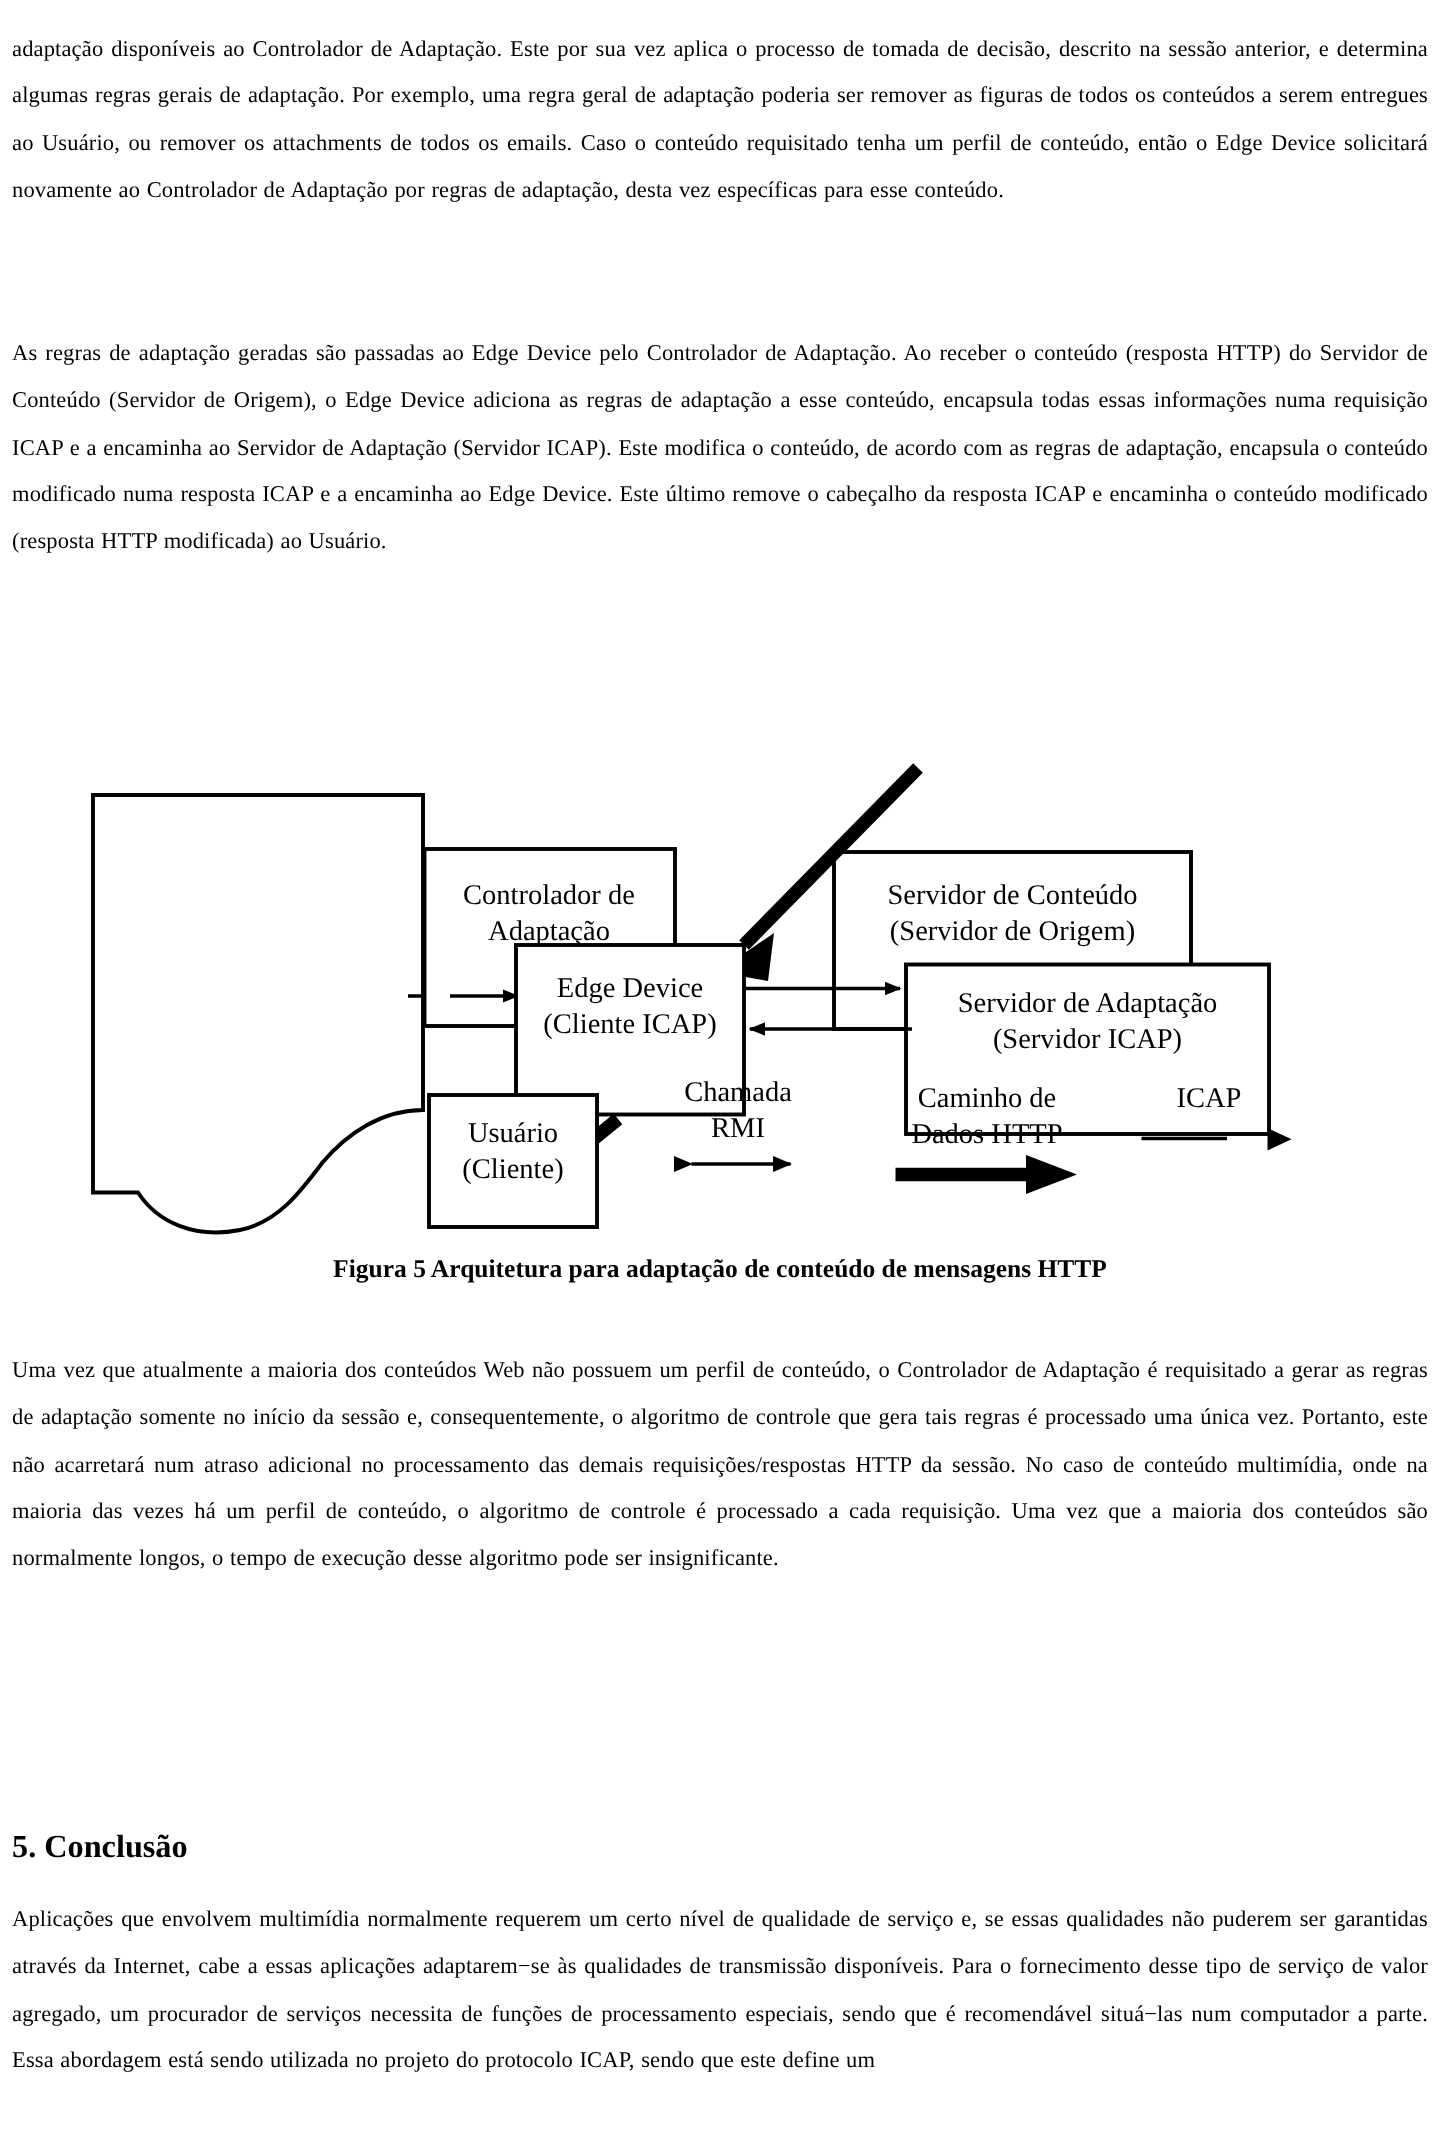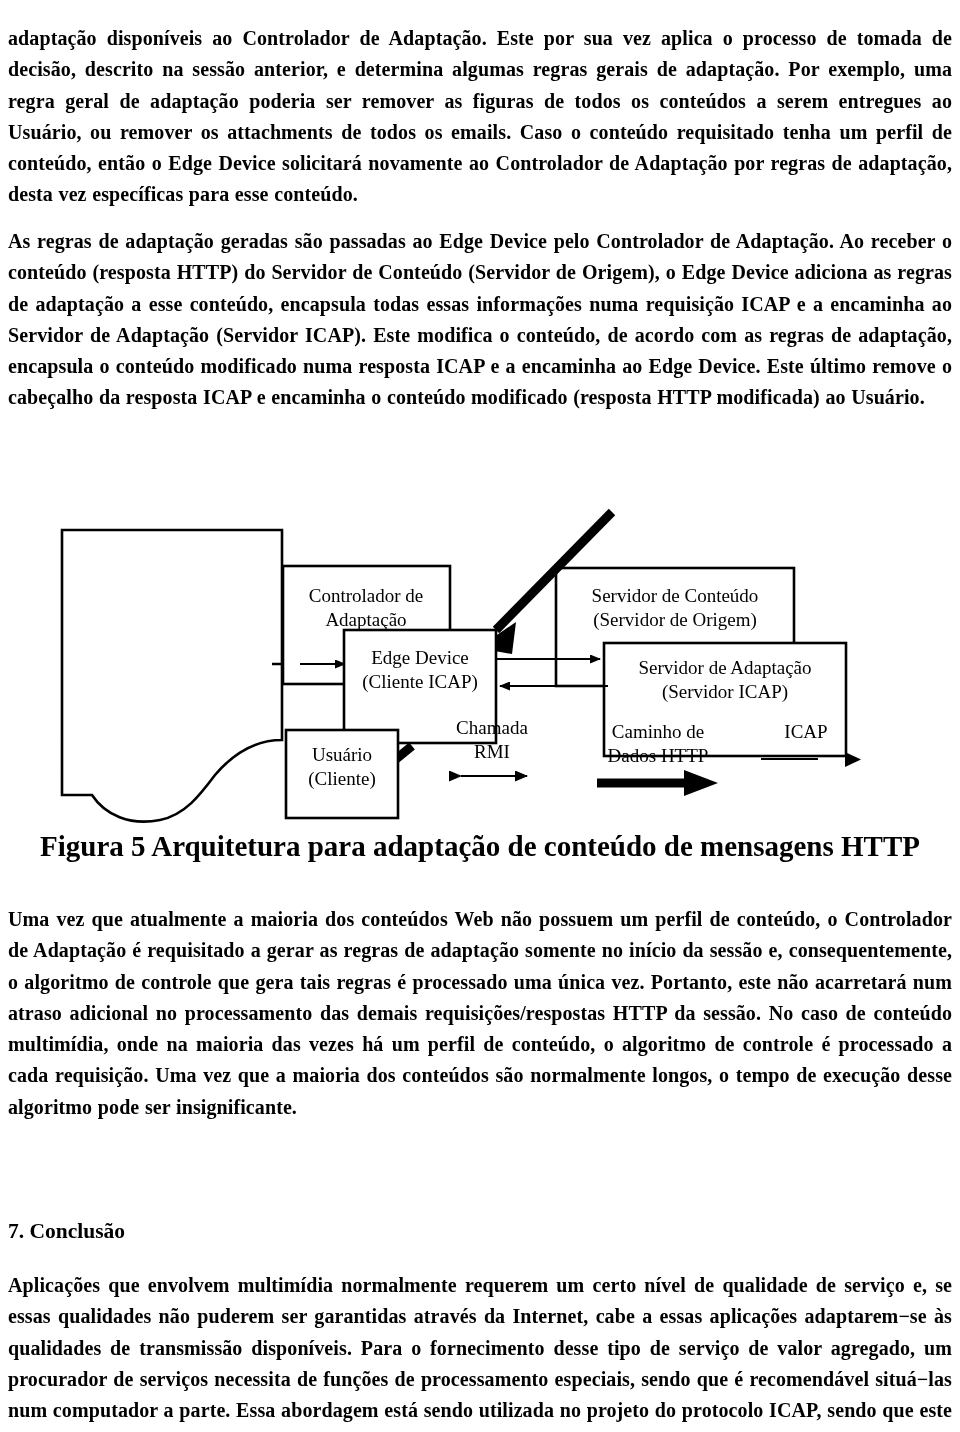--- a/index.html
+++ b/index.html
@@ -21,25 +21,24 @@
     height: 1432px;
     padding: 0;
     box-sizing: border-box;
   }
   .body-text {
     position: absolute;
     left: 8px;
     width: 944px;
     text-align: justify;
     text-justify: inter-word;
-    font-size: 20px;
+    font-size: 15px;
     line-height: 31.3px;
     letter-spacing: 0.1px;
     word-spacing: 0.5px;
-    font-weight: bold;
   }
   .para-1 { top: 3px; }
   .para-2 { top: 206px; }
   .para-3 { top: 884px; }
   .para-4 { top: 1250px; }
 
   .section-heading {
     position: absolute;
     left: 8px;
     width: 944px;
@@ -48,21 +47,21 @@
     line-height: 30px;
     top: 1198px;
     text-align: left;
   }
 
   .figure-caption {
     position: absolute;
     left: 8px;
     width: 944px;
     text-align: center;
-    font-size: 29px;
+    font-size: 17px;
     font-weight: bold;
     top: 832px;
     line-height: 28px;
   }
 
   
   .figure-area {
     position: absolute;
     left: 0px;
     top: 470px;
@@ -199,17 +198,17 @@
         <path fill="#000000" d="M 845 282 L 861 289.5 L 845 297 Z"></path>
       </g>
 
     </svg>
   </div>
 
   <div class="figure-caption">Figura 5 Arquitetura para adaptação de conteúdo de mensagens HTTP</div>
 
   <p class="body-text para-3">Uma vez que atualmente a maioria dos conteúdos Web não possuem um perfil de conteúdo, o Controlador de Adaptação é requisitado a gerar as regras de adaptação somente no início da sessão e, consequentemente, o algoritmo de controle que gera tais regras é processado uma única vez. Portanto, este não acarretará num atraso adicional no processamento das demais requisições/respostas HTTP da sessão. No caso de conteúdo multimídia, onde na maioria das vezes há um perfil de conteúdo, o algoritmo de controle é processado a cada requisição. Uma vez que a maioria dos conteúdos são normalmente longos, o tempo de execução desse algoritmo pode ser insignificante.</p>
 
-  <h2 class="section-heading">7. Conclusão</h2>
+  <h2 class="section-heading">5. Conclusão</h2>
 
   <p class="body-text para-4">Aplicações que envolvem multimídia normalmente requerem um certo nível de qualidade de serviço e, se essas qualidades não puderem ser garantidas através da Internet, cabe a essas aplicações adaptarem−se às qualidades de transmissão disponíveis. Para o fornecimento desse tipo de serviço de valor agregado, um procurador de serviços necessita de funções de processamento especiais, sendo que é recomendável situá−las num computador a parte. Essa abordagem está sendo utilizada no projeto do protocolo ICAP, sendo que este define um</p>
 
 </div>
 
 </body></html>

